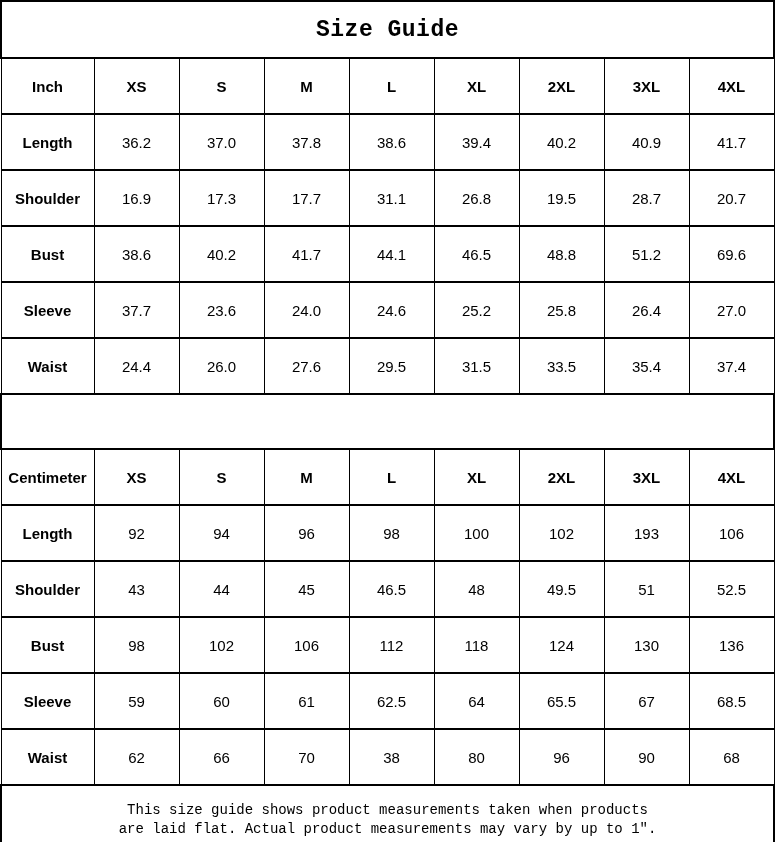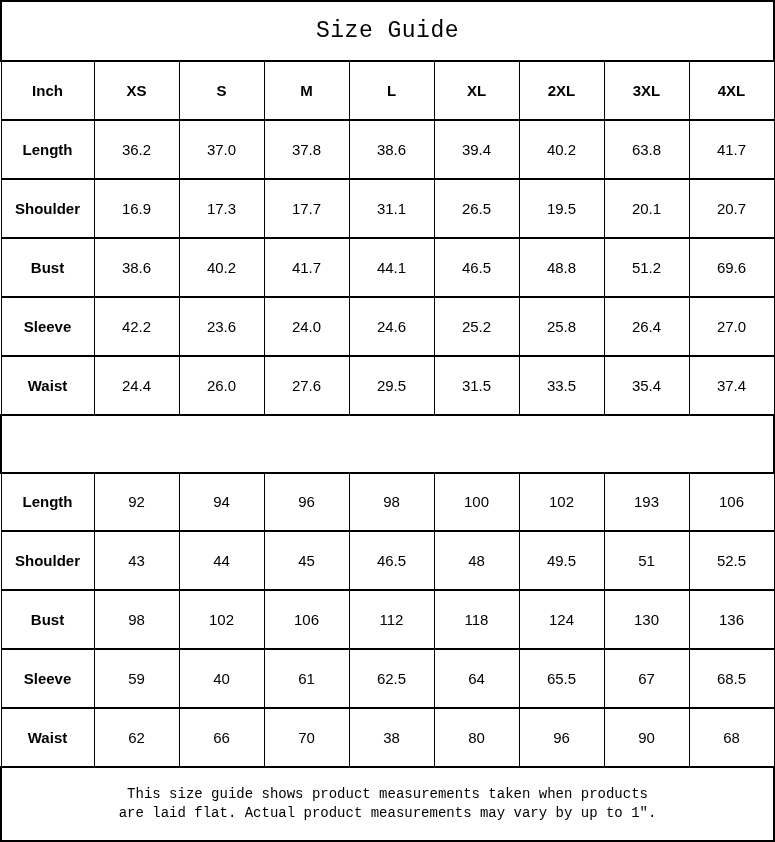--- a/index.html
+++ b/index.html
@@ -33,21 +33,21 @@
     border-right-width: 2px;
   }
   tr.title-row { height: 57px; }
   tr.head-row, tr.data-row { height: 56px; }
   tr.gap-row { height: 55px; }
   tr.footer-row { height: 70px; padding-left: 24px; }
 
   .title-cell {
     font-family: "Liberation Mono", "DejaVu Sans Mono", monospace;
     font-size: 23px;
-    font-weight: 400;
+    font-weight: 700;
     letter-spacing: 0.5px;
   }
   .head-cell, .label-cell {
     font-size: 15px;
     font-weight: 700;
   }
   .value-cell {
     font-size: 15px;
     font-weight: 400;
   }
@@ -93,48 +93,48 @@
   </tr>
 
   <tr class="data-row">
     <td class="label-cell">Length</td>
     <td class="value-cell">36.2</td>
     <td class="value-cell">37.0</td>
     <td class="value-cell">37.8</td>
     <td class="value-cell">38.6</td>
     <td class="value-cell">39.4</td>
     <td class="value-cell">40.2</td>
-    <td class="value-cell">63.8</td>
+    <td class="value-cell">40.9</td>
     <td class="value-cell">41.7</td>
   </tr>
   <tr class="data-row">
     <td class="label-cell">Shoulder</td>
     <td class="value-cell">16.9</td>
     <td class="value-cell">17.3</td>
     <td class="value-cell">17.7</td>
     <td class="value-cell">31.1</td>
-    <td class="value-cell">26.5</td>
+    <td class="value-cell">26.8</td>
     <td class="value-cell">19.5</td>
-    <td class="value-cell">20.1</td>
+    <td class="value-cell">28.7</td>
     <td class="value-cell">20.7</td>
   </tr>
   <tr class="data-row">
     <td class="label-cell">Bust</td>
     <td class="value-cell">38.6</td>
     <td class="value-cell">40.2</td>
     <td class="value-cell">41.7</td>
     <td class="value-cell">44.1</td>
     <td class="value-cell">46.5</td>
     <td class="value-cell">48.8</td>
     <td class="value-cell">51.2</td>
     <td class="value-cell">69.6</td>
   </tr>
   <tr class="data-row">
     <td class="label-cell">Sleeve</td>
-    <td class="value-cell">42.2</td>
+    <td class="value-cell">37.7</td>
     <td class="value-cell">23.6</td>
     <td class="value-cell">24.0</td>
     <td class="value-cell">24.6</td>
     <td class="value-cell">25.2</td>
     <td class="value-cell">25.8</td>
     <td class="value-cell">26.4</td>
     <td class="value-cell">27.0</td>
   </tr>
   <tr class="data-row">
     <td class="label-cell">Waist</td>
@@ -145,20 +145,31 @@
     <td class="value-cell">31.5</td>
     <td class="value-cell">33.5</td>
     <td class="value-cell">35.4</td>
     <td class="value-cell">37.4</td>
   </tr>
 
   <tr class="gap-row">
     <td colspan="9"></td>
   </tr>
 
+  <tr class="head-row">
+    <td class="head-cell">Centimeter</td>
+    <td class="head-cell">XS</td>
+    <td class="head-cell">S</td>
+    <td class="head-cell">M</td>
+    <td class="head-cell">L</td>
+    <td class="head-cell">XL</td>
+    <td class="head-cell">2XL</td>
+    <td class="head-cell">3XL</td>
+    <td class="head-cell">4XL</td>
+  </tr>
 
   <tr class="data-row">
     <td class="label-cell">Length</td>
     <td class="value-cell">92</td>
     <td class="value-cell">94</td>
     <td class="value-cell">96</td>
     <td class="value-cell">98</td>
     <td class="value-cell">100</td>
     <td class="value-cell">102</td>
     <td class="value-cell">193</td>
@@ -182,21 +193,21 @@
     <td class="value-cell">106</td>
     <td class="value-cell">112</td>
     <td class="value-cell">118</td>
     <td class="value-cell">124</td>
     <td class="value-cell">130</td>
     <td class="value-cell">136</td>
   </tr>
   <tr class="data-row">
     <td class="label-cell">Sleeve</td>
     <td class="value-cell">59</td>
-    <td class="value-cell">40</td>
+    <td class="value-cell">60</td>
     <td class="value-cell">61</td>
     <td class="value-cell">62.5</td>
     <td class="value-cell">64</td>
     <td class="value-cell">65.5</td>
     <td class="value-cell">67</td>
     <td class="value-cell">68.5</td>
   </tr>
   <tr class="data-row">
     <td class="label-cell">Waist</td>
     <td class="value-cell">62</td>

